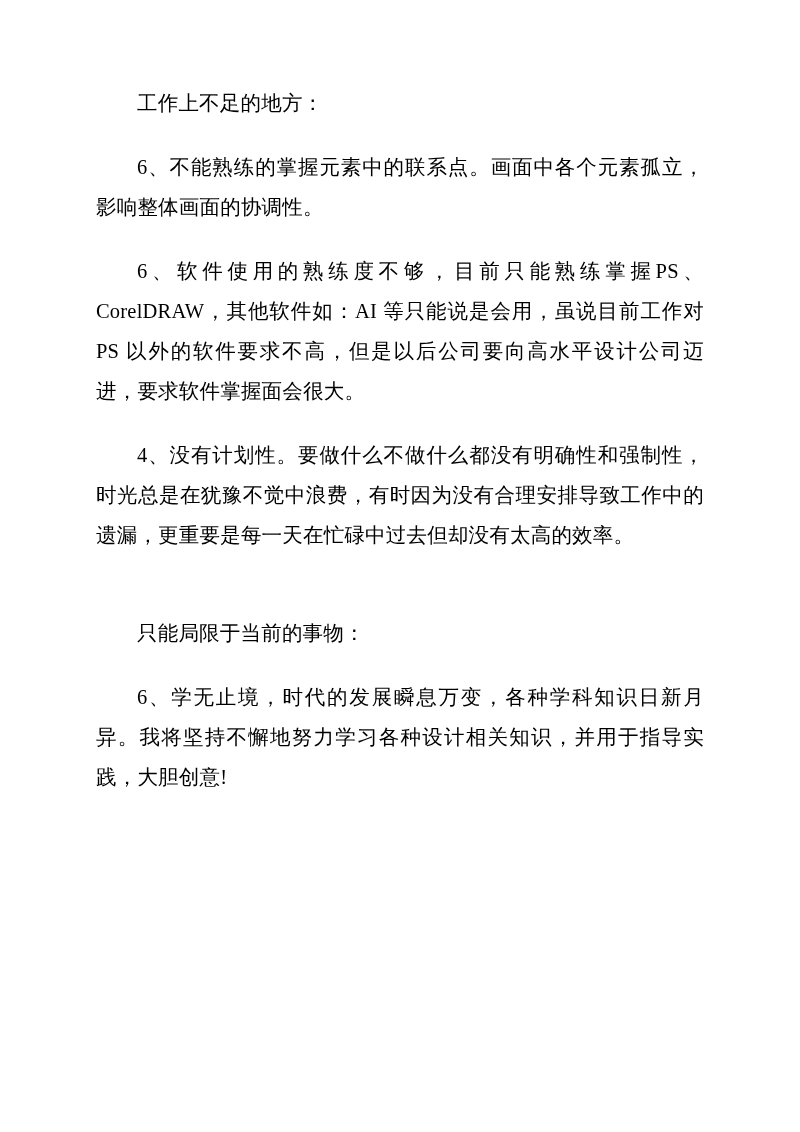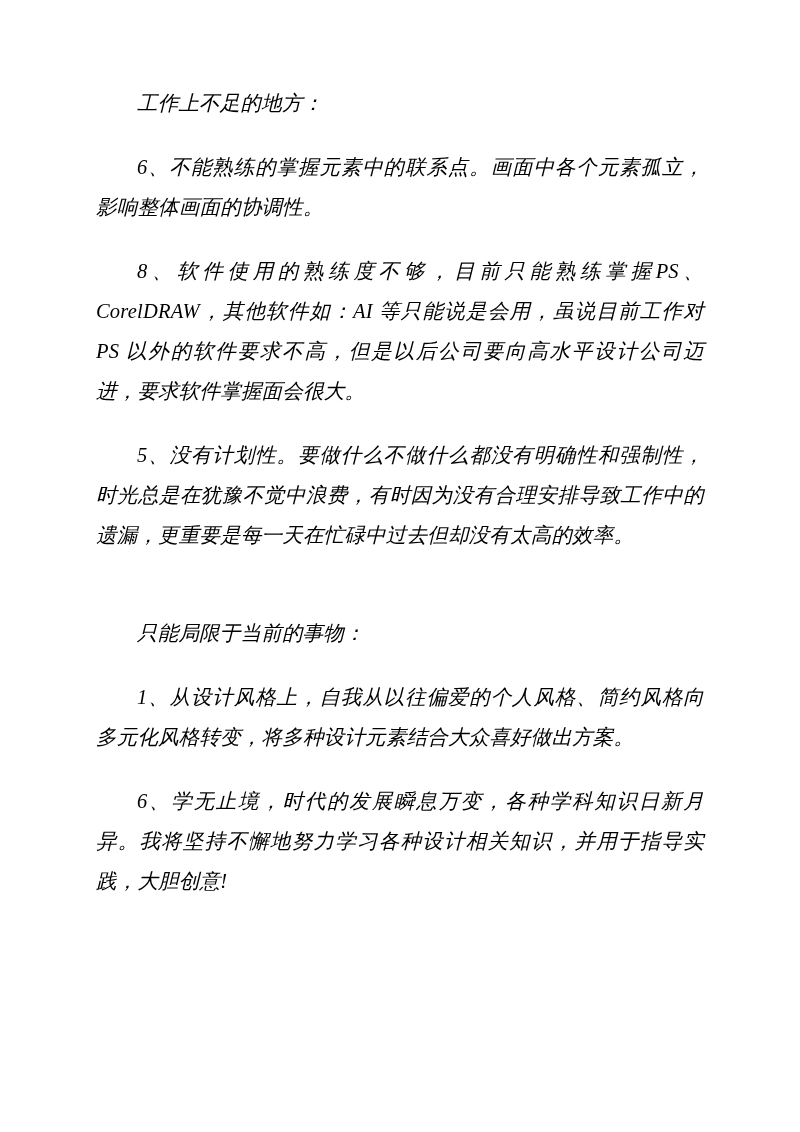--- a/index.html
+++ b/index.html
@@ -8,21 +8,20 @@
     background: #ffffff;
   }
   .page {
     position: relative;
     width: 800px;
     height: 1132px;
     background: #ffffff;
     box-sizing: border-box;
     overflow: hidden;
     font-family: "Liberation Serif", "DejaVu Serif", serif;
-    font-style: italic;
   }
   .doc-body {
     position: absolute;
     left: 96px;
     top: 84px;
     width: 608px;
   }
   p.para {
     margin: 0 0 24px 0;
     font-size: 20.5px;
@@ -44,26 +43,25 @@
 <body>
 
 <div class="page">
   <div class="doc-body">
 
     <p class="para indent">工作上不足的地方：</p>
 
 
     <p class="para indent">6、不能熟练的掌握元素中的联系点。画面中各个元素孤立，影响整体画面的协调性。</p>
 
-    <p class="para indent">8、软件使用的熟练度不够，目前只能熟练掌握PS、CorelDRAW，其他软件如：AI 等只能说是会用，虽说目前工作对 PS 以外的软件要求不高，但是以后公司要向高水平设计公司迈进，要求软件掌握面会很大。</p>
+    <p class="para indent">6、软件使用的熟练度不够，目前只能熟练掌握PS、CorelDRAW，其他软件如：AI 等只能说是会用，虽说目前工作对 PS 以外的软件要求不高，但是以后公司要向高水平设计公司迈进，要求软件掌握面会很大。</p>
 
-    <p class="para indent">5、没有计划性。要做什么不做什么都没有明确性和强制性，时光总是在犹豫不觉中浪费，有时因为没有合理安排导致工作中的遗漏，更重要是每一天在忙碌中过去但却没有太高的效率。</p>
+    <p class="para indent">4、没有计划性。要做什么不做什么都没有明确性和强制性，时光总是在犹豫不觉中浪费，有时因为没有合理安排导致工作中的遗漏，更重要是每一天在忙碌中过去但却没有太高的效率。</p>
 
     <p class="spacer"></p>
 
     <p class="para indent">只能局限于当前的事物：</p>
 
-    <p class="para indent">1、从设计风格上，自我从以往偏爱的个人风格、简约风格向多元化风格转变，将多种设计元素结合大众喜好做出方案。</p>
 
     <p class="para indent">6、学无止境，时代的发展瞬息万变，各种学科知识日新月异。我将坚持不懈地努力学习各种设计相关知识，并用于指导实践，大胆创意!</p>
 
   </div>
 </div>
 
 </body></html>

